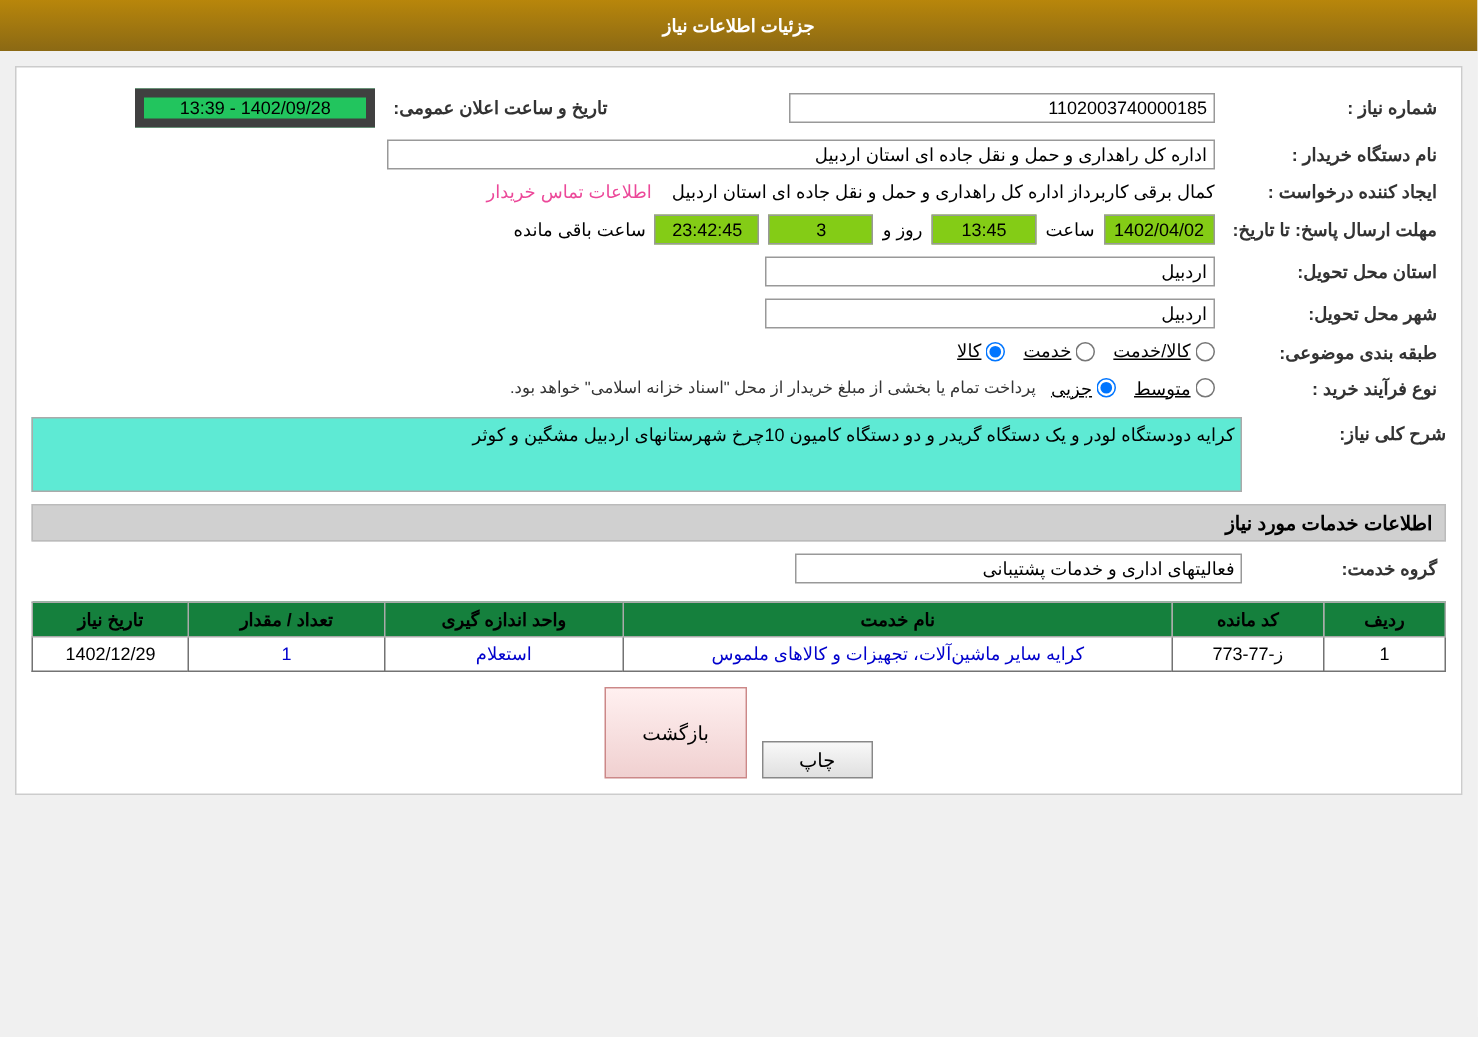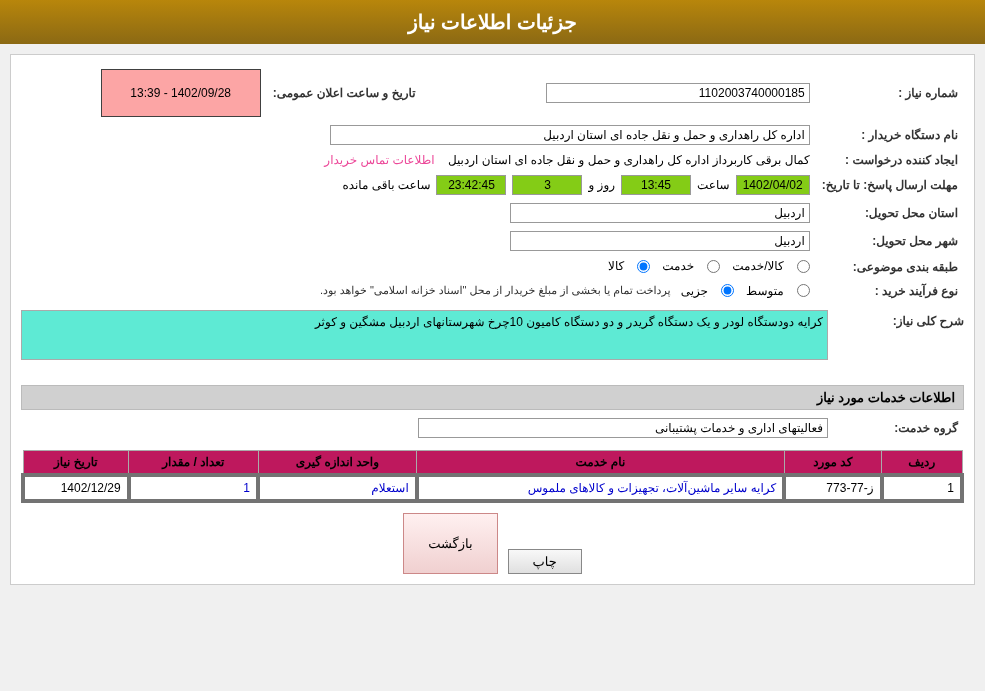--- a/index.html
+++ b/index.html
@@ -13,21 +13,21 @@
       max-width: 985px;
       margin: 0 auto;
       background: #f0f0f0;
       min-height: 691px;
     }
     .header-bar {
       background: linear-gradient(to bottom, #b8860b, #8b6914);
       color: #fff;
       text-align: center;
       padding: 10px;
-      font-size: 20px;
+      font-size: 12px;
       font-weight: bold;
     }
     .content-area {
       background: #fff;
       margin: 10px;
       padding: 10px;
       border: 1px solid #ccc;
     }
     .info-table {
       width: 100%;
@@ -50,73 +50,74 @@
       text-align: right;
     }
     .input-box {
       border: 1px solid #999;
       background: #fff;
       padding: 2px 4px;
       font-size: 12px;
       font-family: Tahoma, Arial, sans-serif;
       direction: rtl;
     }
-    .wide-input { width: 264px; }
+    .wide-input { width: 284px; }
     .datetime-box {
-      border: 1px solid #404040;
-      background: #fca5a5;
-      padding: 16px 6px;
+      border: 6px solid #404040;
+      background: #22c55e;
+      padding: 0 6px;
       display: inline-block;
       min-width: 160px;
       text-align: center;
     }
     .section-title {
       background: #d0d0d0;
       font-weight: bold;
       padding: 4px 8px;
-      margin: 25px 0 4px 0;
+      margin: 8px 0 4px 0;
       text-align: right;
       font-size: 13px;
       border: 1px solid #bbb;
     }
     .radio-group {
       display: inline-flex;
       gap: 12px;
       align-items: center;
       direction: rtl;
     }
     .radio-item {
       display: flex;
       align-items: center;
-      gap: 13px;
+      gap: 3px;
+      text-decoration: underline;
     }
     .link-text {
       color: #ec4899;
       cursor: pointer;
       text-decoration: none;
     }
     .payment-note {
       color: #333;
       font-size: 11px;
     }
     .services-table {
       width: 100%;
       border-collapse: collapse;
       margin: 6px 0;
     }
     .services-table th {
-      background: #be185d;
+      background: #15803d;
       border: 1px solid #aaa;
       padding: 4px 15px;
       font-size: 12px;
     }
     .services-table td {
-      border: 4px solid #737373;
+      border: 1px solid #737373;
       padding: 4px 6px;
-      text-align: right;
+      text-align: center;
       font-size: 12px;
     }
     .services-table td.blue-text {
       color: #0000cc;
     }
     .button-row {
       text-align: center;
       margin-top: 10px;
       display: flex;
       justify-content: center;
@@ -183,21 +184,21 @@
         </td>
         <td style="width:130px;text-align:right;" class="label-cell">تاریخ و ساعت اعلان عمومی:</td>
         <td class="value-cell">
           <span class="datetime-box">1402/09/28 - 13:39</span>
         </td>
       </tr>
 
       <tr>
         <td class="label-cell">نام دستگاه خریدار :</td>
         <td colspan="3" class="value-cell">
-          <span class="input-box" style="display:inline-block;width:480px;">اداره کل راهداری و حمل و نقل جاده ای استان اردبیل</span>
+          <span class="input-box" style="display:inline-block;width:552px;">اداره کل راهداری و حمل و نقل جاده ای استان اردبیل</span>
         </td>
       </tr>
 
       <tr>
         <td class="label-cell">ایجاد کننده درخواست :</td>
         <td colspan="3" class="value-cell">
           <span>کمال برقی کاربرداز اداره کل راهداری و حمل و نقل جاده ای استان اردبیل</span>
           &nbsp;&nbsp;
           <a class="link-text">اطلاعات تماس خریدار</a>
         </td>
@@ -280,31 +281,31 @@
       </div>
     </div>
 
     <div class="section-title">اطلاعات خدمات مورد نیاز</div>
 
     <table class="info-table">
       <tbody>
           <tr>
         <td class="label-cell">گروه خدمت:</td>
         <td class="value-cell">
-          <span class="input-box" style="display:inline-block;width:410px;">فعالیتهای اداری و خدمات پشتیبانی</span>
+          <span class="input-box" style="display:inline-block;width:298px;">فعالیتهای اداری و خدمات پشتیبانی</span>
         </td>
       </tr>
     </tbody>
       </table>
 
     <table class="services-table">
       <thead>
         <tr>
           <th>ردیف</th>
-          <th>کد مورد</th>
+          <th>کد مانده</th>
           <th>نام خدمت</th>
           <th>واحد اندازه گیری</th>
           <th>تعداد / مقدار</th>
           <th>تاریخ نیاز</th>
         </tr>
       </thead>
       <tbody>
         <tr>
           <td>1</td>
           <td>ز-77-773</td>

